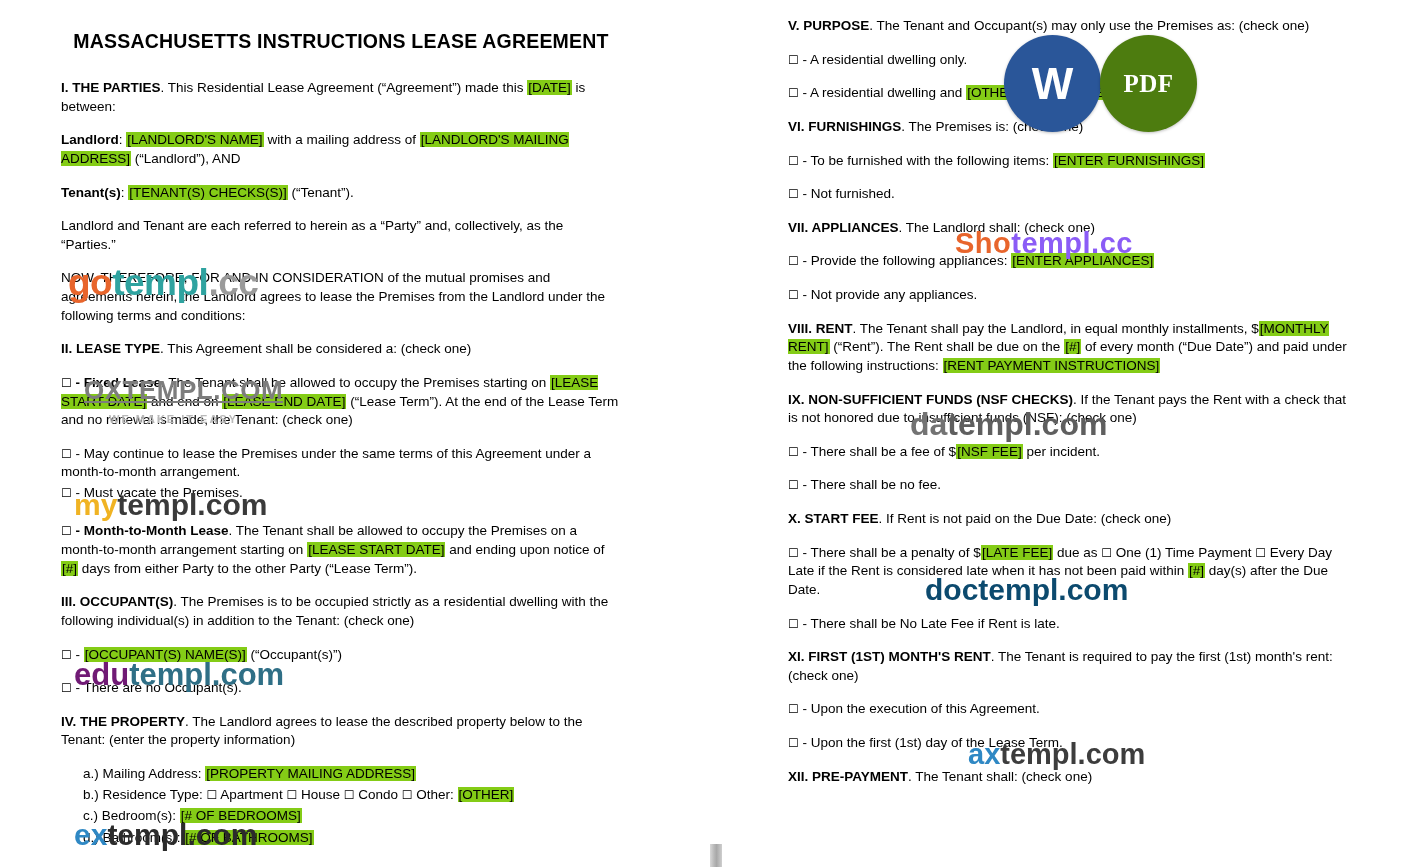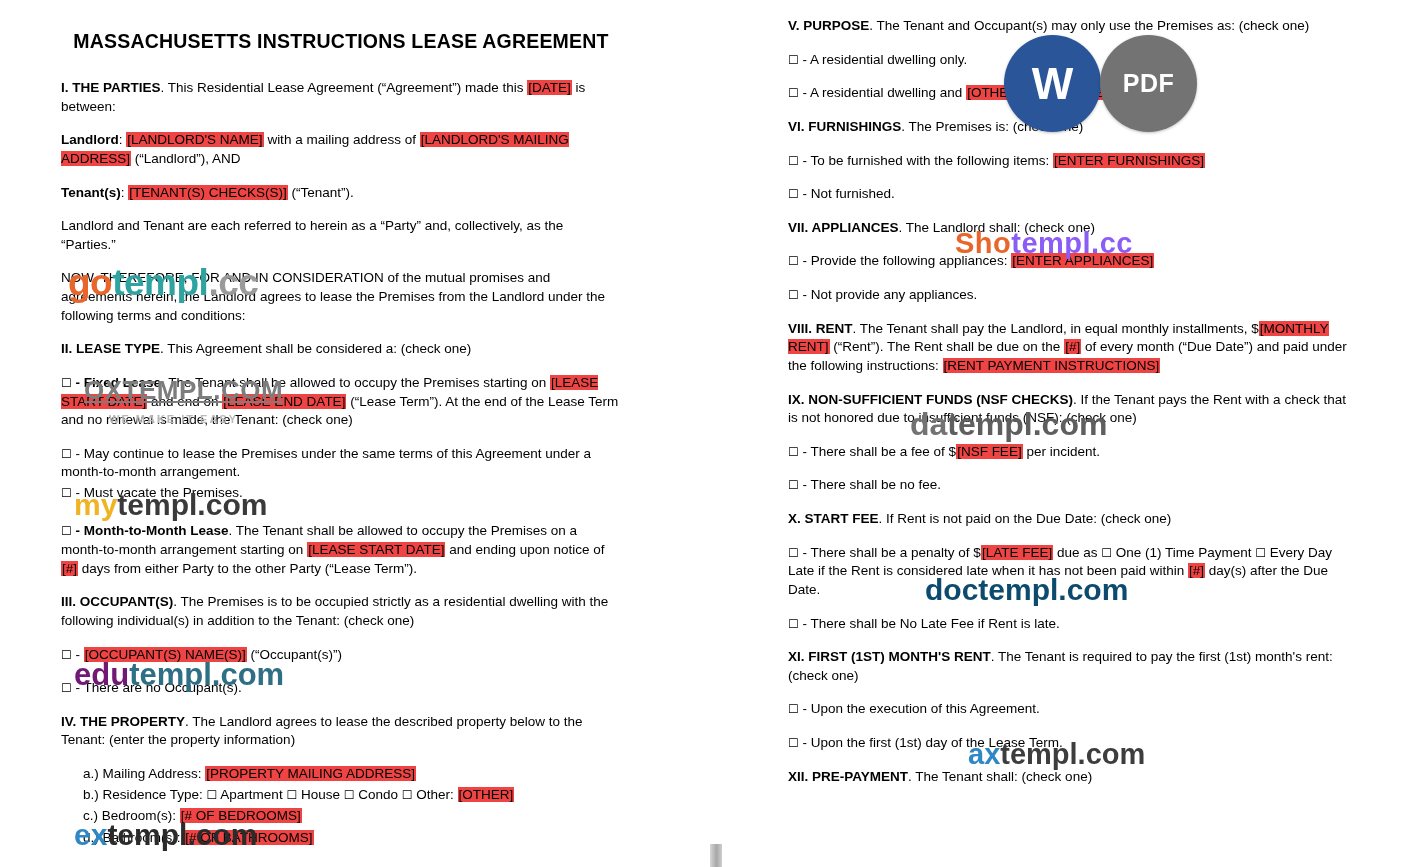--- a/index.html
+++ b/index.html
@@ -61,21 +61,21 @@
   }
   p.para {
     margin: 0 0 15px 0;
     line-height: 1.38;
     text-align: left;
   }
   .sec {
     font-weight: bold;
   }
   .fill {
-    background: #ef4444;
+    background: #84cc16;
     padding: 0 1px;
     text-align: center;
   }
   .indent1 {
     margin-left: 44px;
   }
   .indent2 {
     margin-left: 44px;
   }
   .chk {
@@ -187,23 +187,24 @@
     width: 97px;
     height: 97px;
     background: #2a5699;
     font-size: 44px;
   }
   #badge-pdf {
     left: 1100px;
     top: 35px;
     width: 97px;
     height: 97px;
-    background: #737373;
+    background: #4d7c0f;
     font-size: 25px;
     letter-spacing: 0.5px;
+    font-family: Liberation Serif, serif;
   }
 </style>
 </head>
 <body>
 
 <div class="page" id="page-left">
   <div class="content-left">
 
     <h1 class="doc-title">MASSACHUSETTS INSTRUCTIONS LEASE AGREEMENT</h1>
 

